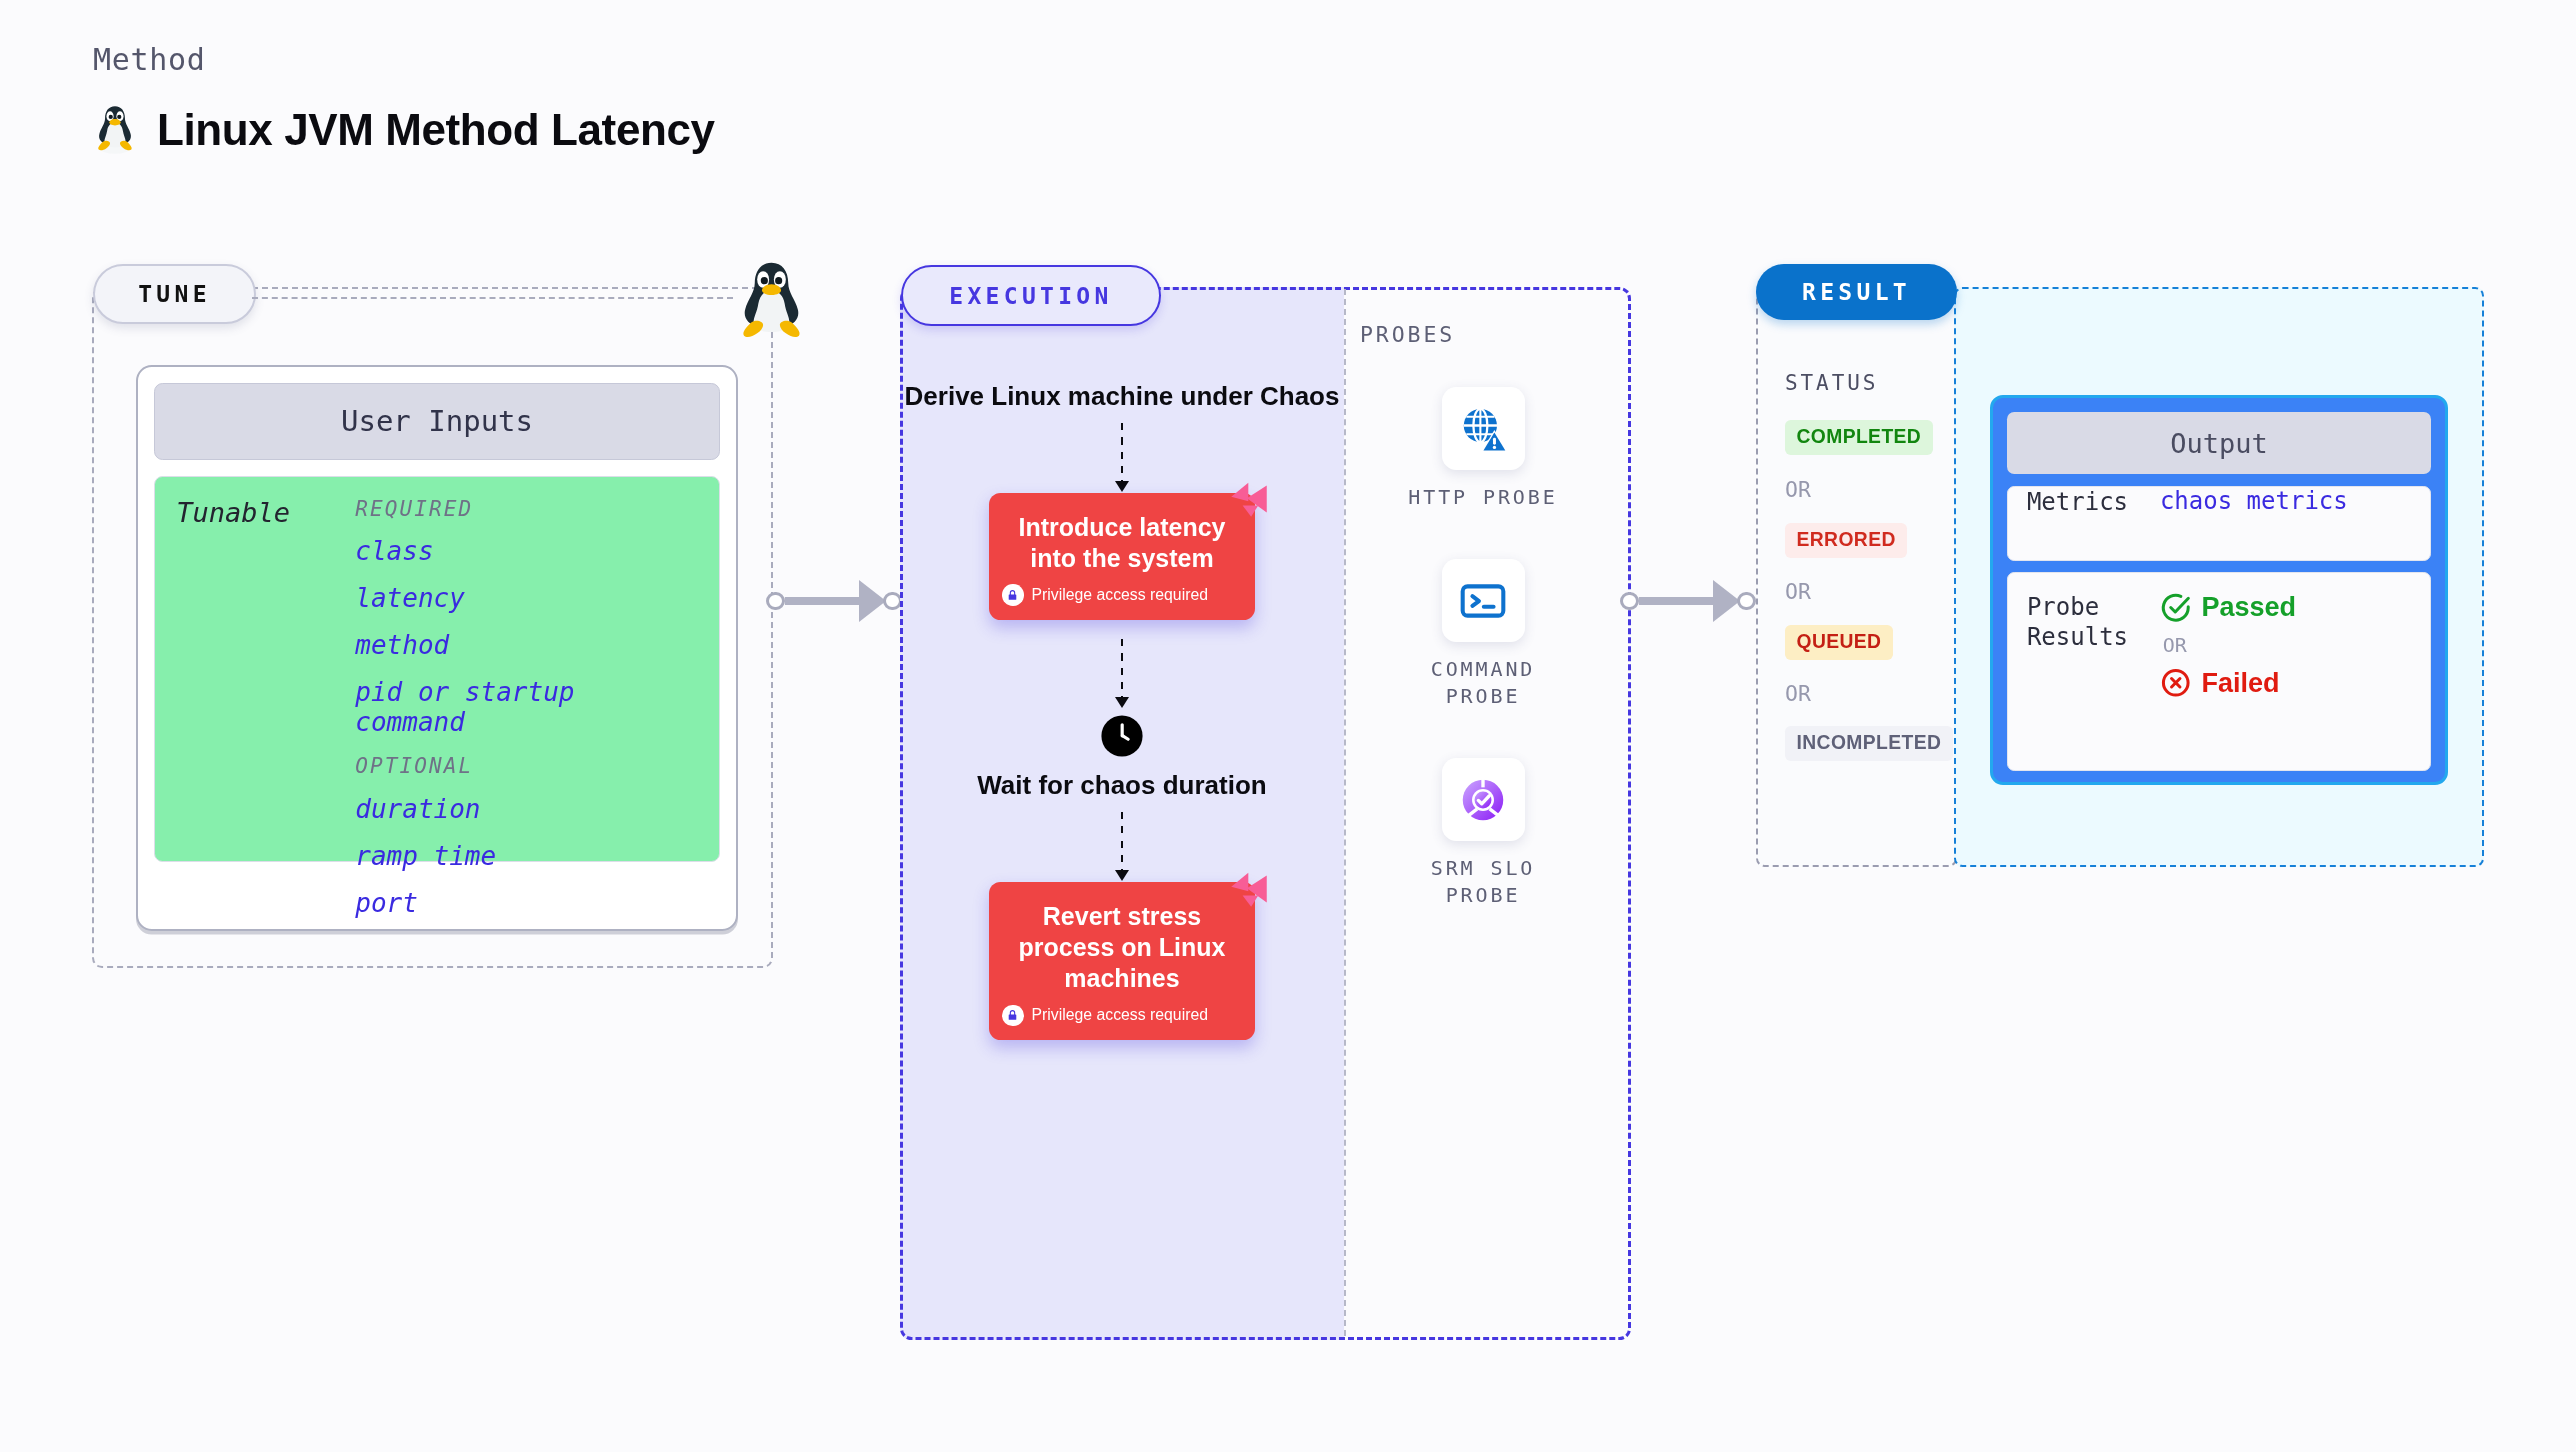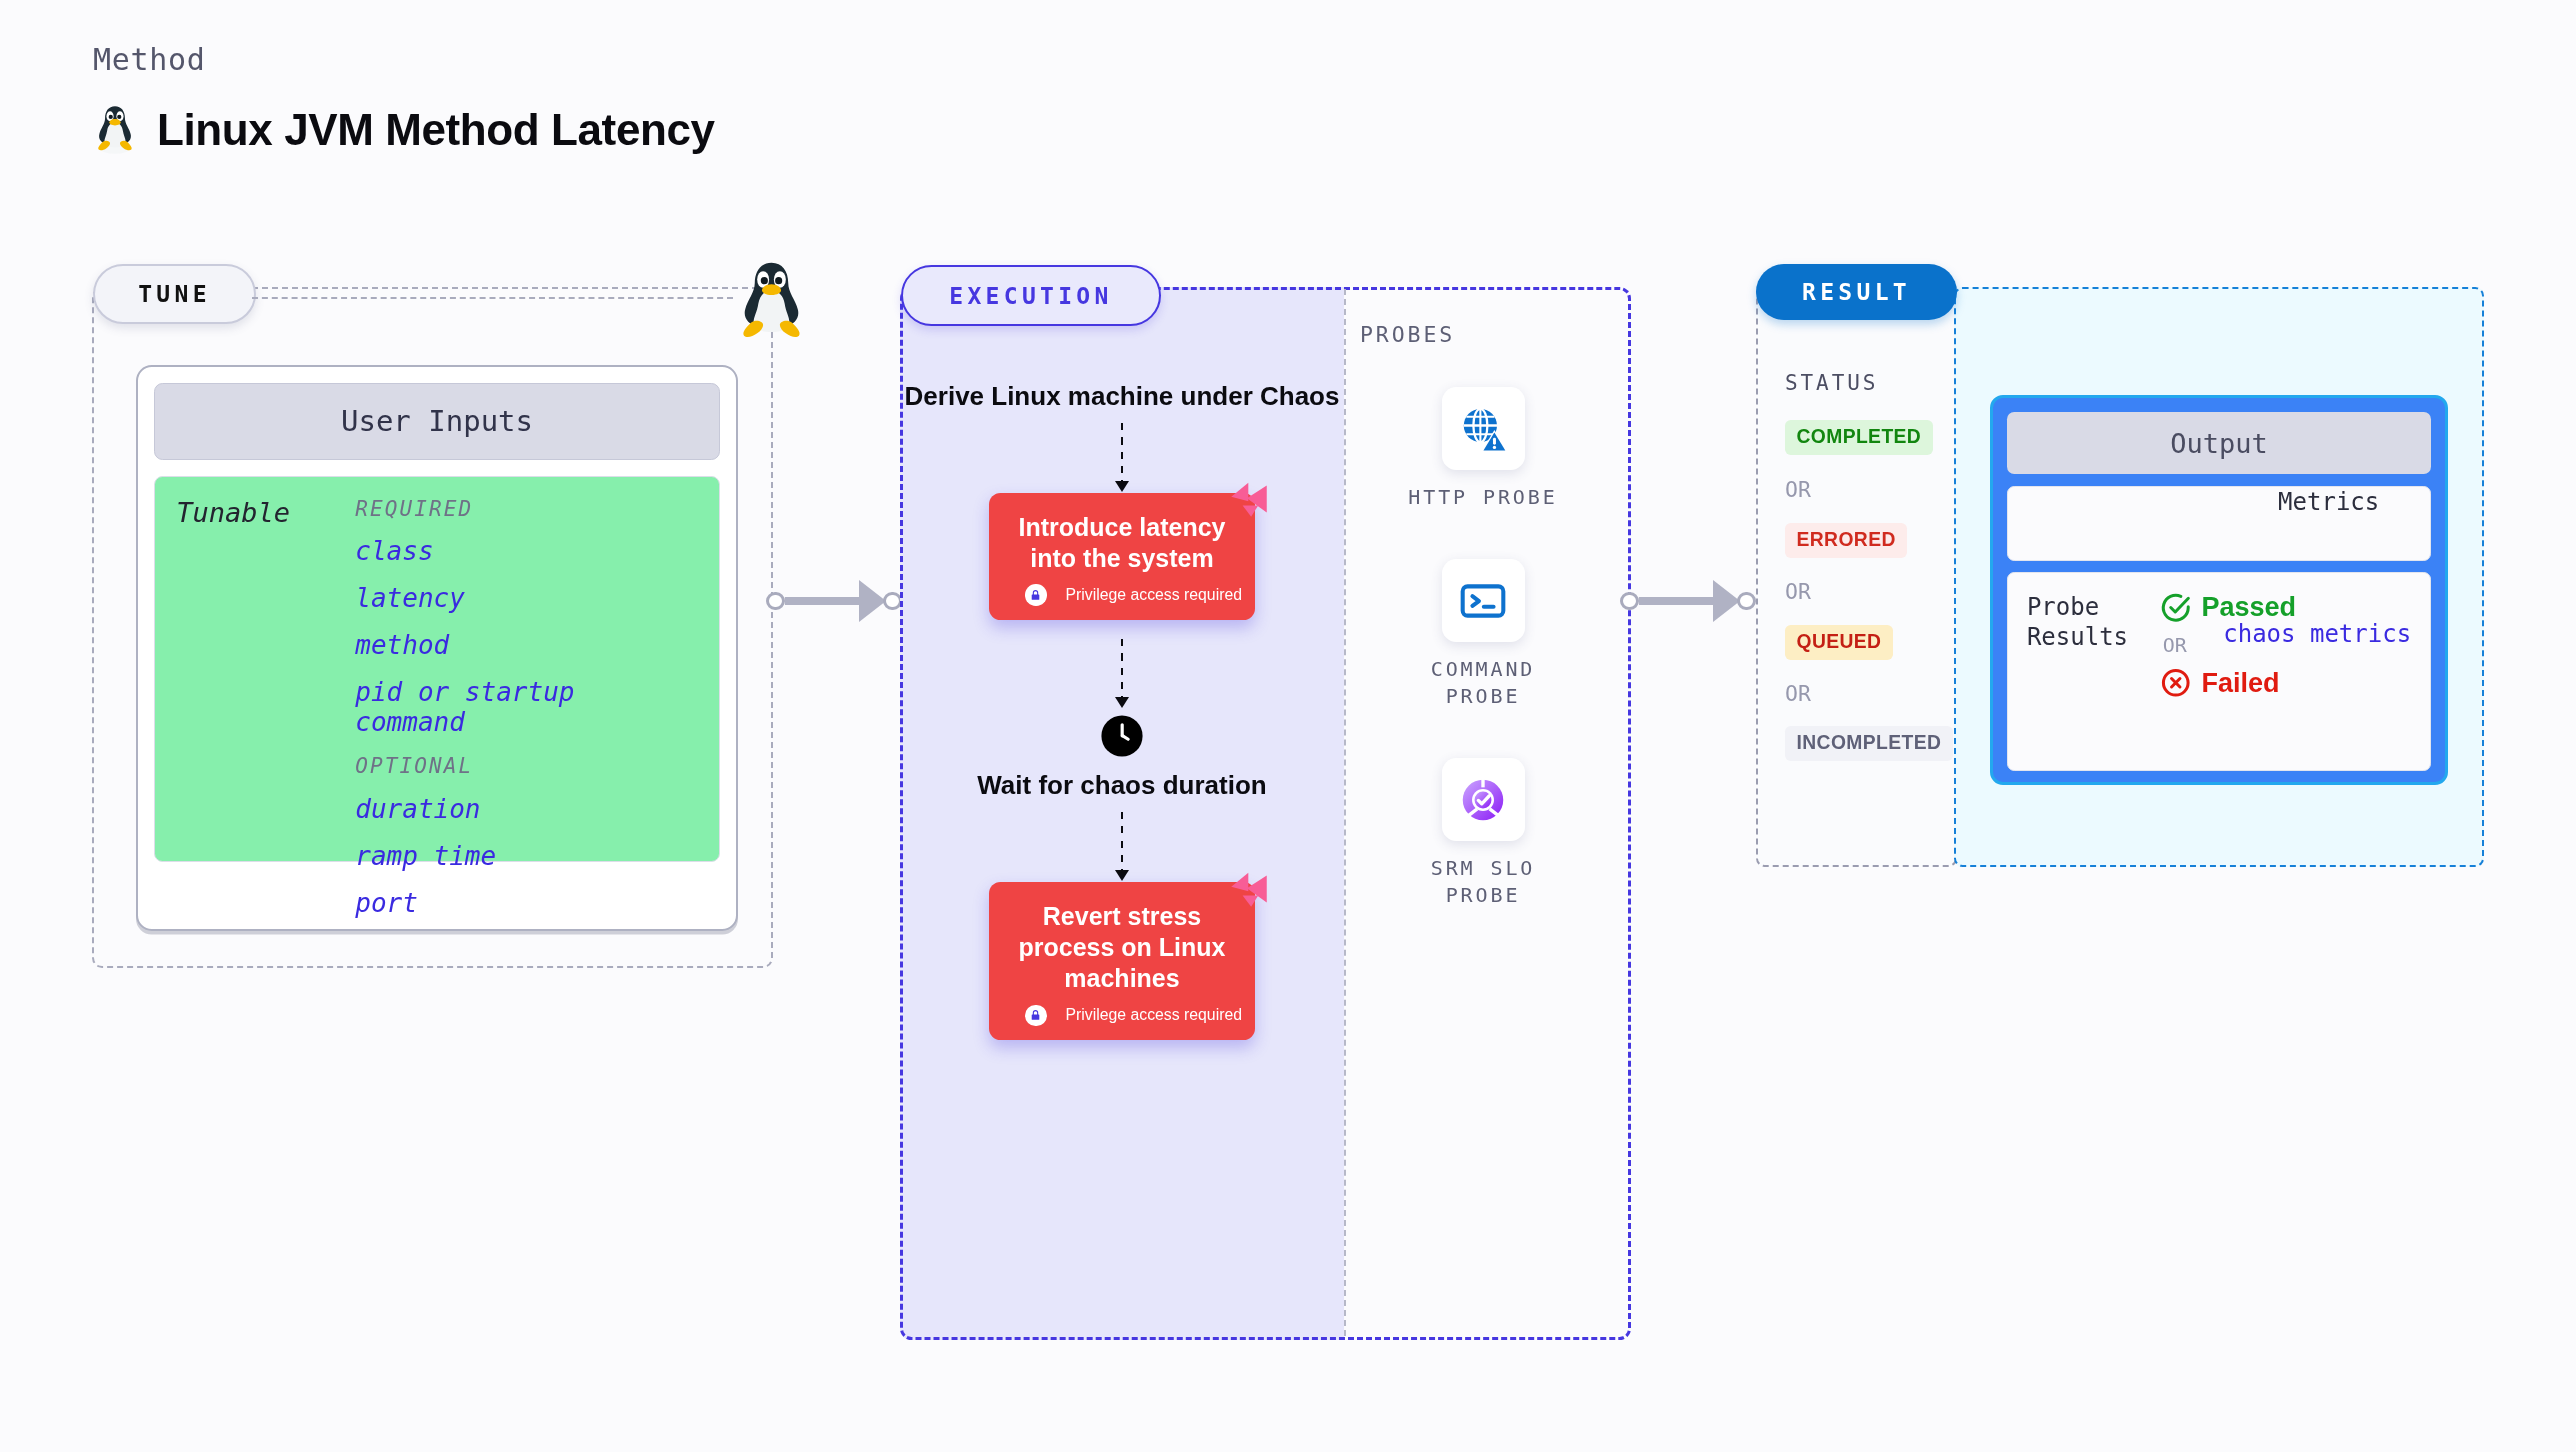--- a/index.html
+++ b/index.html
@@ -64,21 +64,21 @@
   .flow-arrow{width:2.9px;height:59px;background:
     repeating-linear-gradient(to bottom,#0b0b10 0 7.2px,transparent 7.2px 14.3px);
     position:relative;margin:10px 0 0;}
   .flow-arrow::after{content:"";position:absolute;left:50%;bottom:-10px;
     transform:translateX(-50%);border-left:7.9px solid transparent;
     border-right:7.9px solid transparent;border-top:11.5px solid #0b0b10;}
   .step-card{position:relative;width:266px;background:#ef4444;border-radius:11.5px;
     padding:18.6px 13px 14.3px;margin-top:11px;box-sizing:border-box;
     box-shadow:0 7.2px 15.8px rgba(70,55,224,.28);}
   .step-title{color:#fff;font-size:25px;font-weight:bold;text-align:center;line-height:1.25;}
-  .step-priv{display:flex;align-items:center;justify-content:flex-end;gap:19px;margin-top:10px;}
+  .step-priv{display:flex;align-items:center;justify-content:flex-start;gap:8px;margin-top:10px;}
   .lock-badge{width:21.5px;height:21.5px;border-radius:50%;background:#fff;
     display:flex;align-items:center;justify-content:center;}
   .lock-badge svg{width:13px;height:13px;}
   .priv-text{color:#fff;font-size:15.8px;}
   .litmus-icon{position:absolute;right:-15.8px;top:-15.8px;width:44px;height:44px;}
   .clock-icon{width:44px;height:44px;margin:15.8px 0 11.5px;}
 
   
   #result-status-box{position:absolute;left:1756px;top:287px;width:201px;height:580px;
     border:2.9px dashed #9a9cb0;border-radius:8.6px;box-sizing:border-box;background:#fafbfd;}
@@ -93,21 +93,21 @@
     font-size:19.3px;font-weight:bold;letter-spacing:0.4px;}
   .or-text{position:absolute;left:1785px;font-size:21.5px;color:#9698ad;
     font-family:"DejaVu Sans Mono","Liberation Mono",monospace;}
 
   #output-card{position:absolute;left:1990px;top:395px;width:458px;height:390px;
     background:#3b82f6;border:3.6px solid #23a8ee;border-radius:13px;box-sizing:border-box;padding:14.3px;}
   #output-head{height:62px;background:#d9dae6;border-radius:7.2px;display:flex;
     align-items:center;justify-content:center;
     font-family:"DejaVu Sans Mono","Liberation Mono",monospace;font-size:27px;color:#4a4c61;}
   #metrics-row{margin-top:11.5px;height:75px;background:#fbfbfd;border:1.4px solid #e3e5ee;
-    border-radius:7.2px;display:flex;align-items:flex-end;padding:0 18.6px;box-sizing:border-box;flex-direction:column;}
+    border-radius:7.2px;display:flex;align-items:flex-start;padding:0 18.6px;box-sizing:border-box;}
   #probe-row{margin-top:11.5px;height:199px;background:#fbfbfd;border:1.4px solid #e3e5ee;
     border-radius:7.2px;display:flex;padding:18.6px;box-sizing:border-box;}
   .out-key{font-family:"DejaVu Sans Mono","Liberation Mono",monospace;font-size:24px;
     color:#2c2e3d;width:133px;flex:0 0 133px;line-height:1.25;}
   .out-val-link{font-family:"DejaVu Sans Mono","Liberation Mono",monospace;
     font-size:24px;color:#3a2ae0;}
   .verdict{display:flex;align-items:center;gap:10px;}
   .verdict-text{font-size:27px;font-weight:bold;}
   .verdict-or{font-family:"DejaVu Sans Mono","Liberation Mono",monospace;
     font-size:20px;color:#9698ad;margin:10px 0 10px 2.9px;}

